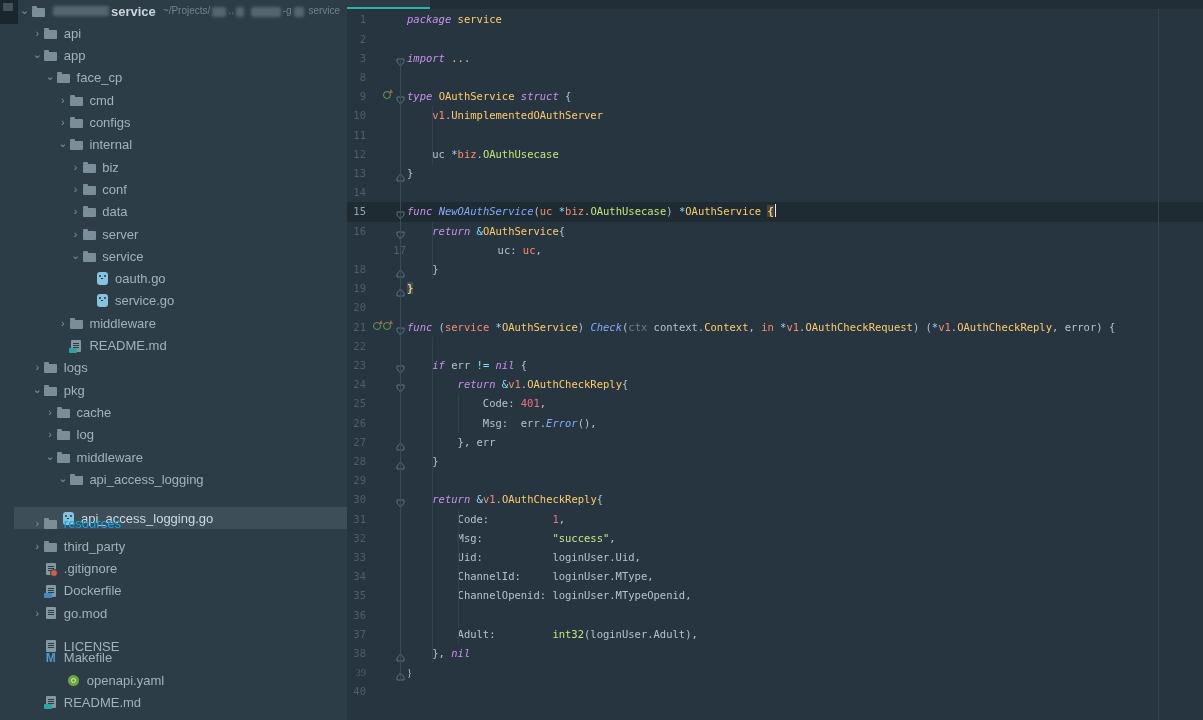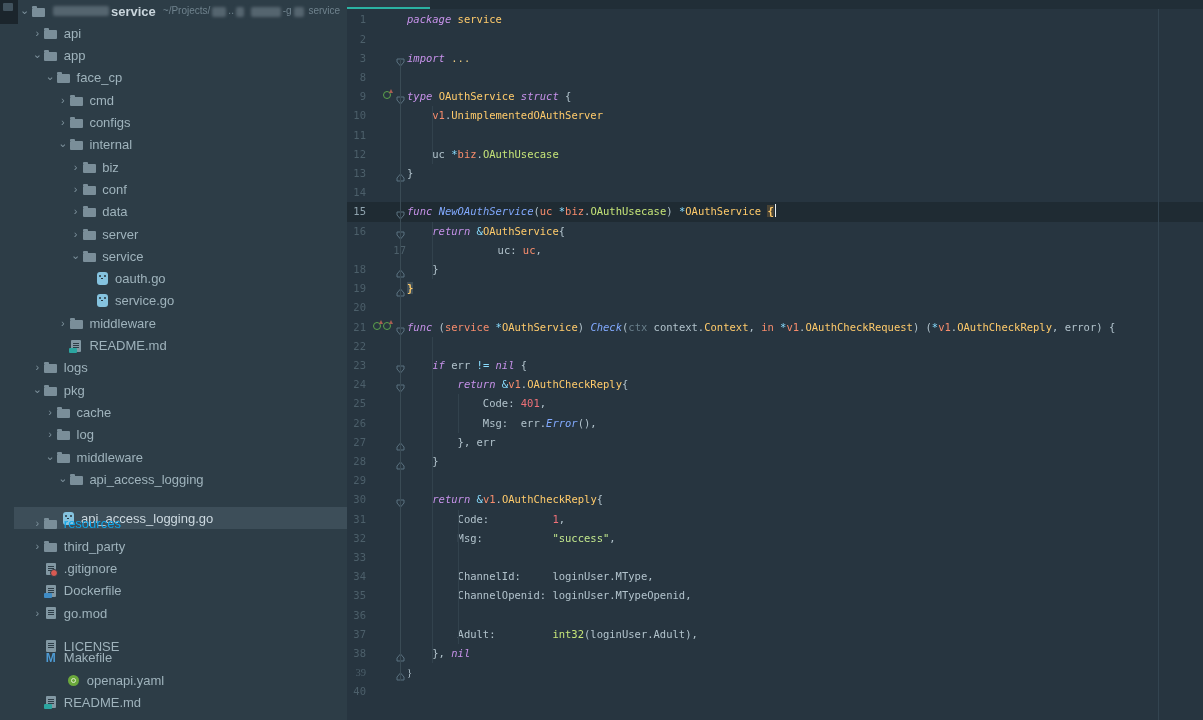--- a/index.html
+++ b/index.html
@@ -377,21 +377,21 @@
             </svg></span><span class="codetext"><span class="df">        }, err</span></span></div>
         <div class="code-row" style="top: 452px;"><span class="lnum">28</span><span class="fmark"><svg width="9" height="9" viewBox="0 0 9 9">
               <path d="M1 8 H8 V5 L4.5 1 L1 5 Z" fill="none" stroke="#5b7280" stroke-width="1"></path>
             </svg></span><span class="codetext"><span class="df">    }</span></span></div>
         <div class="code-row" style="top: 471.2px;"><span class="lnum">29</span><span class="codetext"></span></div>
         <div class="code-row" style="top: 490.4px;"><span class="lnum">30</span><span class="fmark"><svg width="9" height="9" viewBox="0 0 9 9">
               <path d="M1 1 H8 V4 L4.5 8 L1 4 Z" fill="none" stroke="#5b7280" stroke-width="1"></path>
             </svg></span><span class="codetext"><span class="df">    </span><span class="k">return</span><span class="df"> </span><span class="op">&amp;</span><span class="pa">v1</span><span class="df">.</span><span class="ty">OAuthCheckReply</span><span class="df">{</span></span></div>
         <div class="code-row" style="top: 509.6px;"><span class="lnum">31</span><span class="codetext"><span class="df">        Code:          </span><span class="nu">1</span><span class="df">,</span></span></div>
         <div class="code-row" style="top: 528.8px;"><span class="lnum">32</span><span class="codetext"><span class="df">        Msg:           </span><span class="st">"success"</span><span class="df">,</span></span></div>
-        <div class="code-row" style="top: 548px;"><span class="lnum">33</span></div>
+        <div class="code-row" style="top: 548px;"><span class="lnum">33</span><span class="codetext"><span class="df">        Uid:           loginUser.Uid,</span></span></div>
         <div class="code-row" style="top: 567.2px;"><span class="lnum">34</span><span class="codetext"><span class="df">        ChannelId:     loginUser.MType,</span></span></div>
         <div class="code-row" style="top: 586.4px;"><span class="lnum">35</span><span class="codetext"><span class="df">        ChannelOpenid: loginUser.MTypeOpenid,</span></span></div>
         <div class="code-row" style="top: 605.6px;"><span class="lnum">36</span></div>
         <div class="code-row" style="top: 624.8px;"><span class="lnum">37</span><span class="codetext"><span class="df">        Adult:         </span><span class="tyg">int32</span><span class="df">(loginUser.Adult),</span></span></div>
         <div class="code-row" style="top: 644px;"><span class="lnum">38</span><span class="fmark"><svg width="9" height="9" viewBox="0 0 9 9">
               <path d="M1 8 H8 V5 L4.5 1 L1 5 Z" fill="none" stroke="#5b7280" stroke-width="1"></path>
             </svg></span><span class="codetext"><span class="df">    }, </span><span class="k">nil</span></span></div>
         <div class="code-row" style="top: 663.2px; font-family: Liberation Serif, serif;"><span class="lnum">39</span><span class="fmark"><svg width="9" height="9" viewBox="0 0 9 9">
               <path d="M1 8 H8 V5 L4.5 1 L1 5 Z" fill="none" stroke="#5b7280" stroke-width="1"></path>
             </svg></span><span class="codetext"><span class="df">}</span></span></div>

